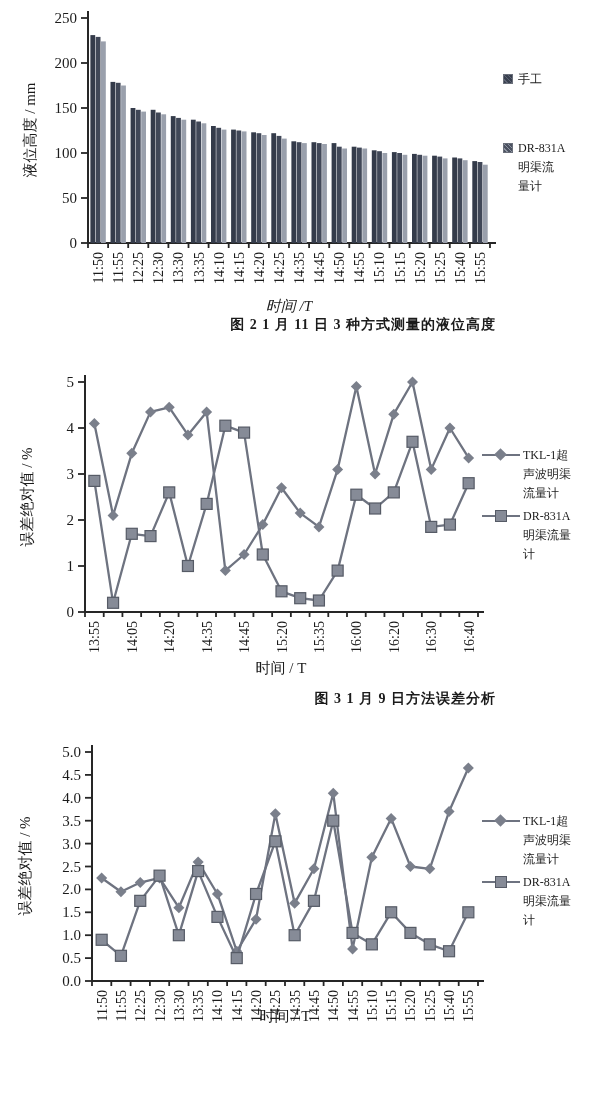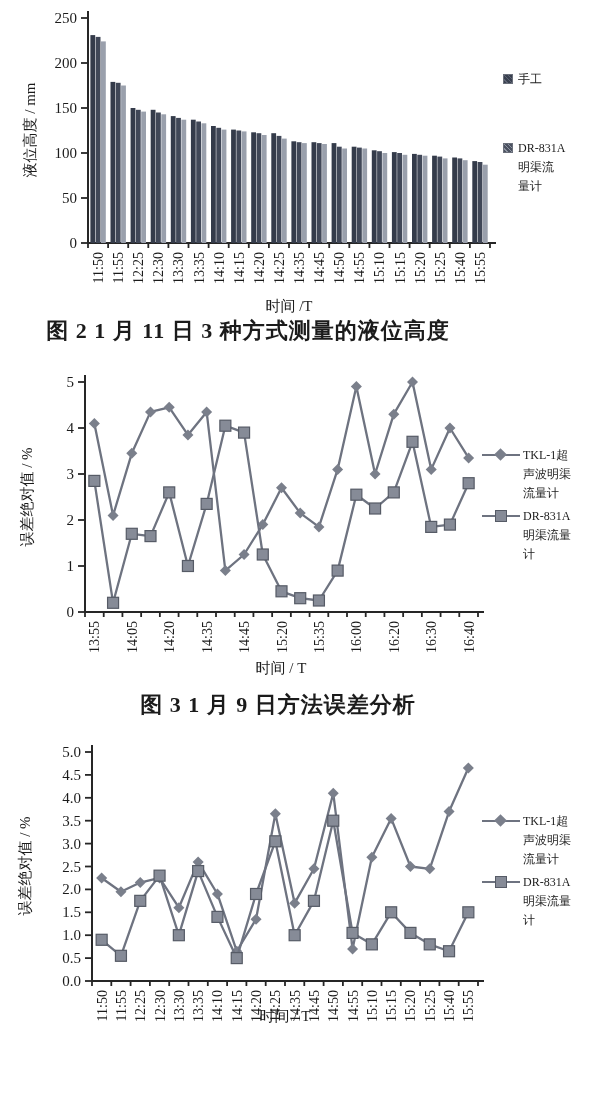--- a/index.html
+++ b/index.html
@@ -9,22 +9,22 @@
     font-family:"Liberation Serif","DejaVu Serif",serif;
     color:#1b1b1b;
   }
   svg.chart{position:absolute;left:0;display:block;}
   .axis-title{
     position:absolute;font-size:15px;white-space:nowrap;
     transform:translate(-50%,-50%);
   }
   .axis-title.vert{transform:translate(-50%,-50%) rotate(-90deg);}
   .caption{
-    position:absolute;left:0;width:496px;text-align:center;
-    font-size:22px;font-weight:bold;letter-spacing:1px;
+    position:absolute;left:0;width:496px;text-align:right;
+    font-size:14px;font-weight:bold;letter-spacing:1px;
   }
   .legend{position:absolute;font-size:12px;line-height:19px;}
   .lg-entry{display:flex;align-items:flex-start;}
   .lg-text{white-space:pre-line;}
   .sw{
     flex:0 0 auto;width:10px;height:10px;margin:4px 5px 0 0;
     border:1px solid #6a6f7a;box-sizing:border-box;
   }
   .sw.manual{background:repeating-linear-gradient(45deg,#39404f 0 2px,#5d6373 2px 3px);}
   .sw.dr{background:repeating-linear-gradient(45deg,#4a5160 0 2px,#8d93a0 2px 3px);}
@@ -149,21 +149,21 @@
       <rect x="342.20000000000005" y="148.5" width="4.8" height="94.5" fill="#9aa0ac"></rect>
       <rect x="362.3" y="148.5" width="4.8" height="94.5" fill="#9aa0ac"></rect>
       <rect x="382.40000000000003" y="153" width="4.8" height="90" fill="#9aa0ac"></rect>
       <rect x="402.5" y="154.8" width="4.8" height="88.2" fill="#9aa0ac"></rect>
       <rect x="422.6" y="155.7" width="4.8" height="87.3" fill="#9aa0ac"></rect>
       <rect x="442.70000000000005" y="158.4" width="4.8" height="84.6" fill="#9aa0ac"></rect>
       <rect x="462.8" y="160.2" width="4.8" height="82.8" fill="#9aa0ac"></rect>
       <rect x="482.90000000000003" y="164.7" width="4.8" height="78.3" fill="#9aa0ac"></rect>
     </svg>
   <div class="axis-title vert" style="left:30px;top:130px;">液位高度 / mm</div>
-  <div class="axis-title" style="left:289px;top:306px;">时间 /T</div>
+  <div class="axis-title" style="left:289px;top:306px;font-style:italic;">时间 /T</div>
   <div class="legend" style="left:503px;top:70px;">
     <div class="lg-entry" style="margin-bottom:50px;">
       <span class="sw manual"></span>
       <span class="lg-text">手工</span>
     </div>
     <div class="lg-entry">
       <span class="sw dr"></span>
       <span class="lg-text">DR-831A
 明渠流
 量计</span>
@@ -279,21 +279,21 @@
     <div class="lg-entry">
       <span class="lg-marker">
         <i class="lg-line"></i>
           <i class="lg-square"></i>
       </span>
       <span class="lg-text">DR-831A
 明渠流量
 计</span>
     </div>
   </div>
-  <div class="caption" style="top:690px;padding-left:30px;">图 3  1 月 9 日方法误差分析</div>
+  <div class="caption" style="top:690px;">图 3  1 月 9 日方法误差分析</div>
 
   <svg id="chart-fig4" class="chart" style="top:728px" width="600" height="318">
       <line x1="92" y1="17" x2="92" y2="253" stroke="#262626" stroke-width="2"></line>
       <line x1="92" y1="253" x2="484" y2="253" stroke="#262626" stroke-width="2"></line>
       <line x1="85" y1="253" x2="92" y2="253" stroke="#262626" stroke-width="1.8"></line>
       <text x="81" y="258" text-anchor="end" font-size="15" fill="#1b1b1b" font-family="&quot;Liberation Serif&quot;,&quot;DejaVu Serif&quot;,serif">0.0</text>
       <line x1="85" y1="230.1" x2="92" y2="230.1" stroke="#262626" stroke-width="1.8"></line>
       <text x="81" y="235.1" text-anchor="end" font-size="15" fill="#1b1b1b" font-family="&quot;Liberation Serif&quot;,&quot;DejaVu Serif&quot;,serif">0.5</text>
       <line x1="85" y1="207.2" x2="92" y2="207.2" stroke="#262626" stroke-width="1.8"></line>
       <text x="81" y="212.2" text-anchor="end" font-size="15" fill="#1b1b1b" font-family="&quot;Liberation Serif&quot;,&quot;DejaVu Serif&quot;,serif">1.0</text>

